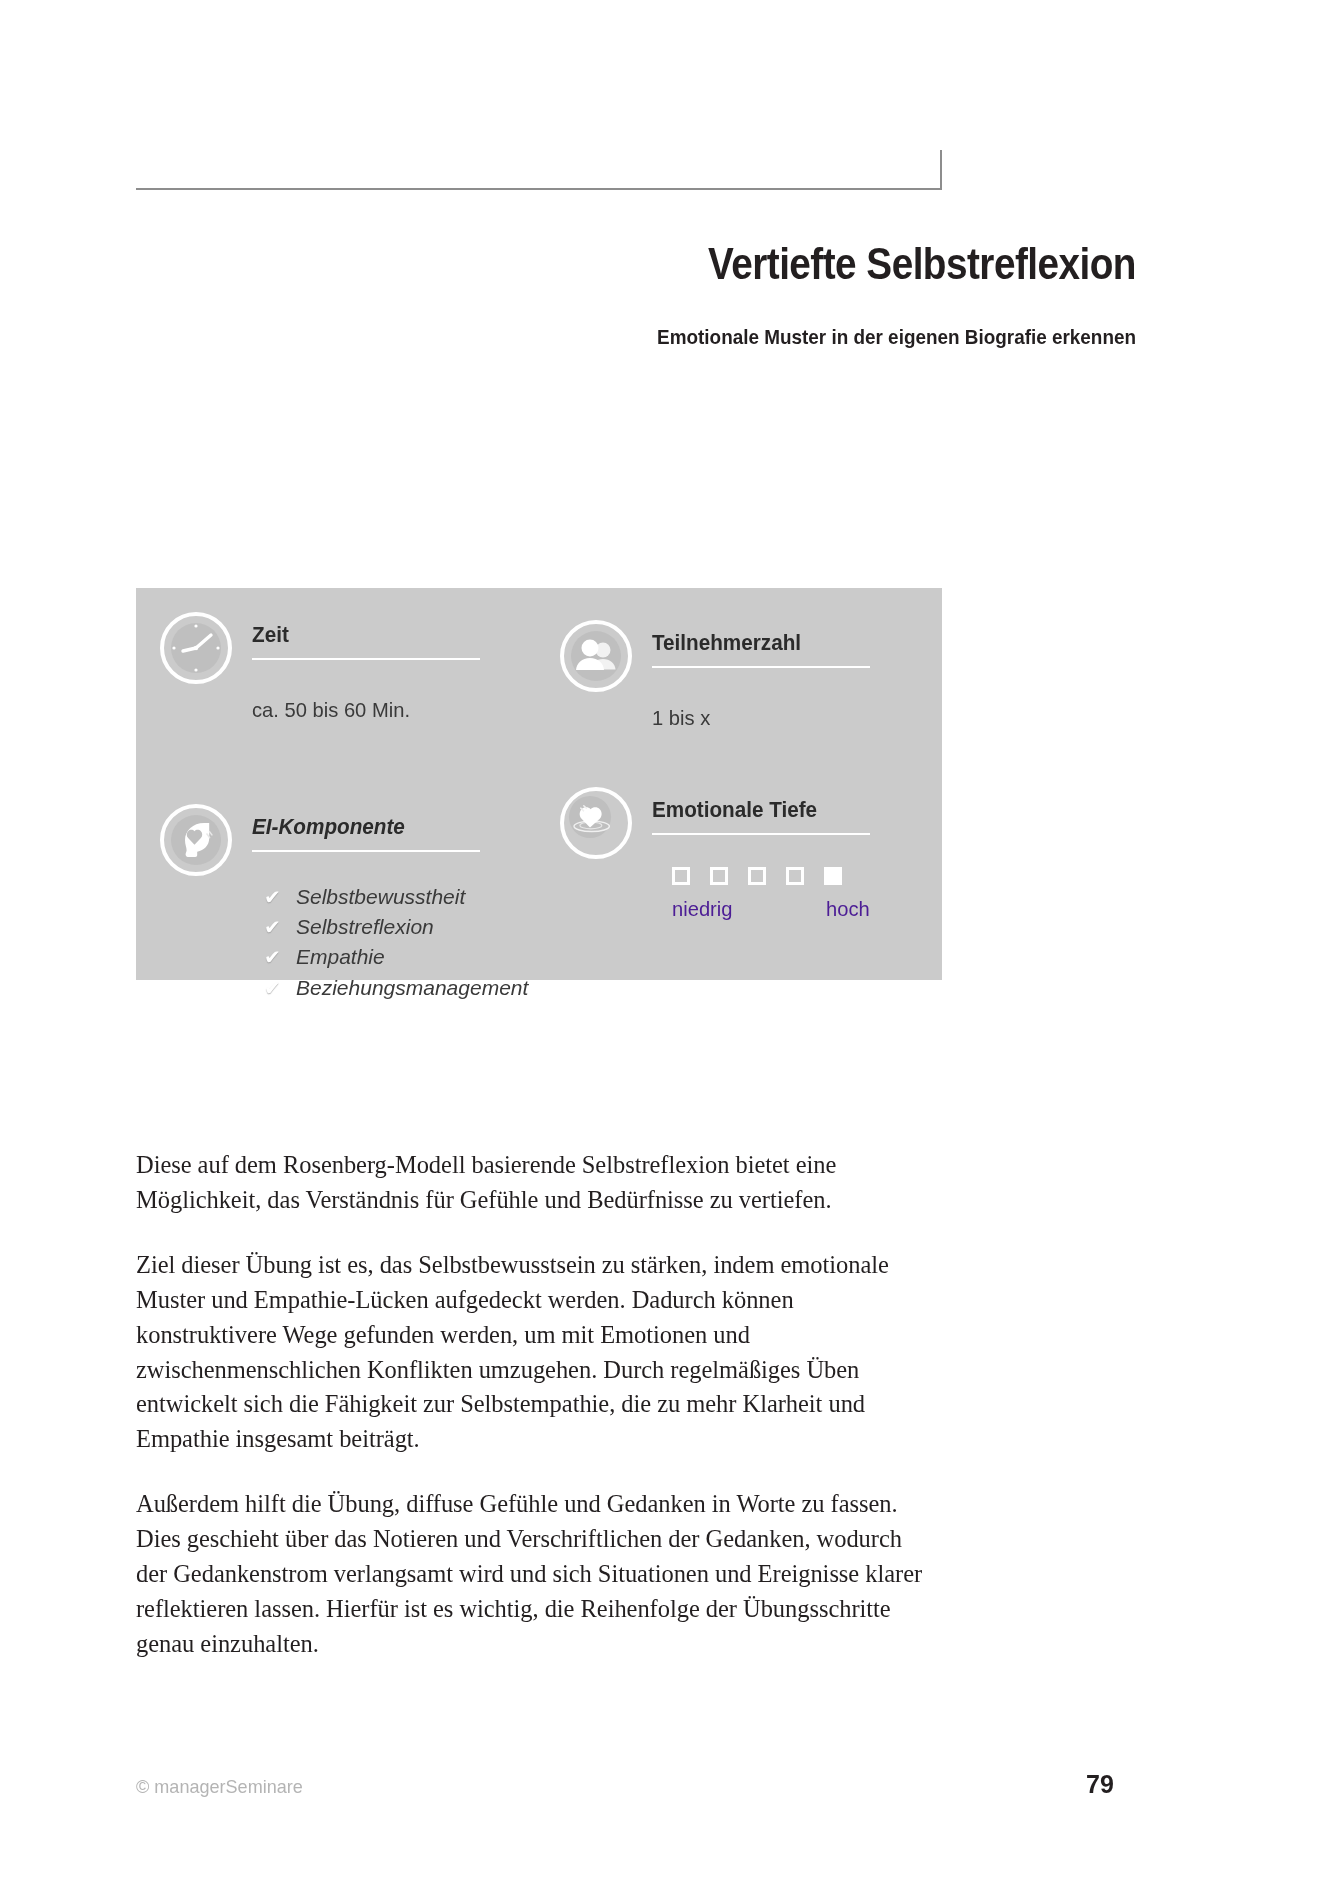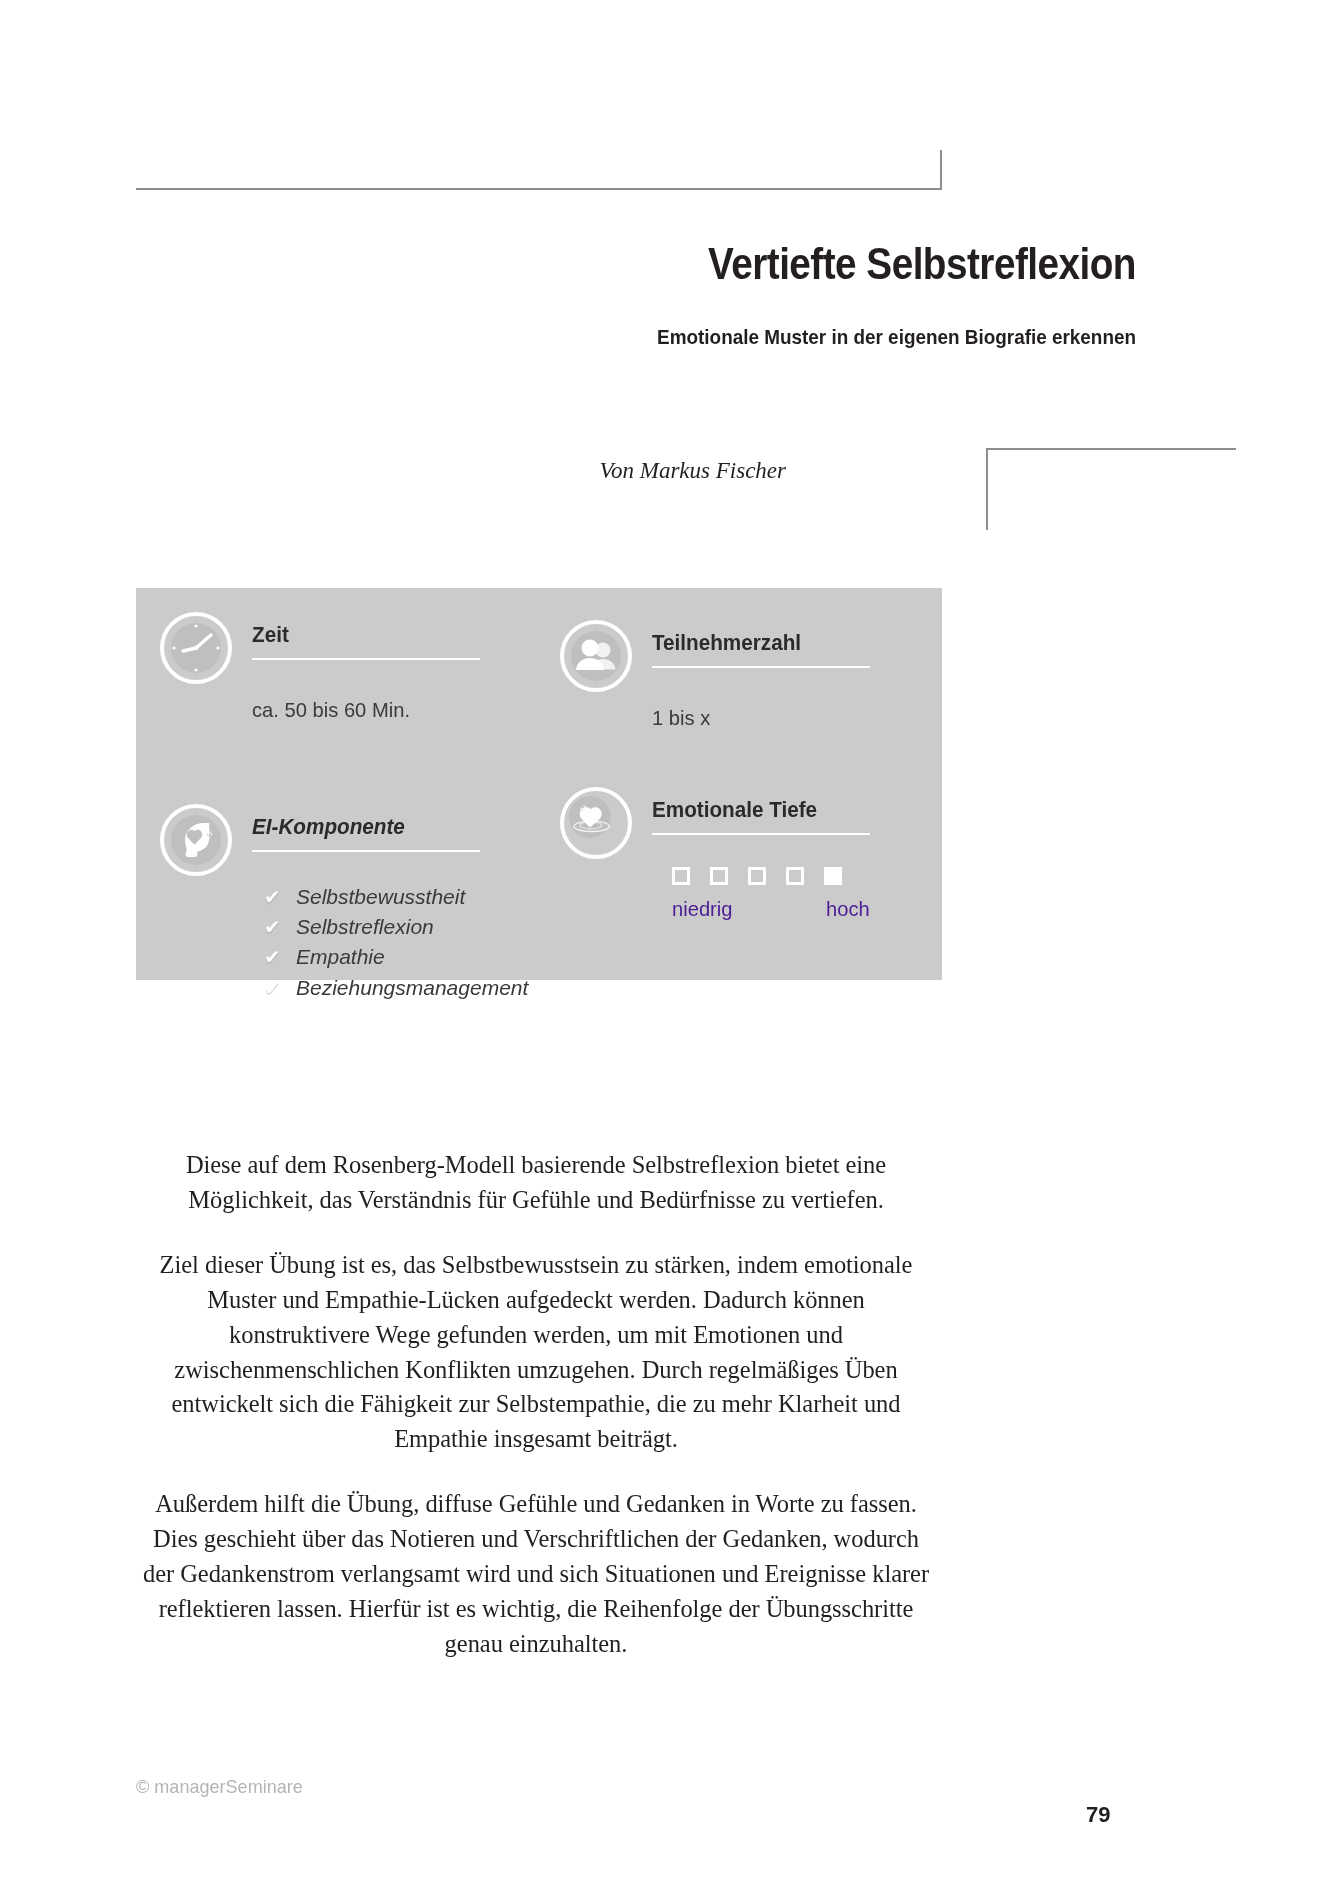--- a/index.html
+++ b/index.html
@@ -253,21 +253,21 @@
     left: 136px;
     top: 1148px;
     width: 800px;
   }
   .body-copy p {
     margin: 0 0 30px 0;
     font-family: "Liberation Serif", "DejaVu Serif", serif;
     font-size: 24.5px;
     line-height: 1.425;
     color: #231f20;
-    text-align: center;
+    text-align: left;
     letter-spacing: -0.05px;
   }
   .body-copy p:last-child { margin-bottom: 0; }
 
   
   .footer {
     position: absolute;
     left: 136px;
     top: 1776px;
     width: 1000px;
@@ -282,44 +282,39 @@
     color: #b4b4b4;
     transform: scaleX(0.95);
     transform-origin: left center;
   }
   .page-number {
     position: absolute;
     left: 950px;
     top: -6px;
     font-family: "Liberation Sans Narrow", "Liberation Sans", "DejaVu Sans", sans-serif;
     font-weight: 700;
-    font-size: 22px;
-    color: #231f20;
-    margin-top: 32px;
+    font-size: 25px;
+    color: #231f20;
   }
 </style>
 </head>
 <body>
 
 <div class="page">
 
   <div class="top-rule">
     <div class="hline"></div>
     <div class="vtick"></div>
   </div>
 
   <div class="headline-block">
     <h1 class="headline">Vertiefte Selbstreflexion</h1>
     <h2 class="subheadline">Emotionale Muster in der eigenen Biografie erkennen</h2>
   </div>
 
-  <div class="byline-row">
-    <div class="byline">Von Markus Fischer</div>
-    <div class="author-box"></div>
-  </div>
 
   <div class="info-panel">
     <div class="info-grid">
 
       <div class="info-cell cell-zeit">
         <div class="cell-head">
           <div class="icon-circle">
             <svg width="64" height="64" viewBox="0 0 64 64" aria-hidden="true">
               <circle cx="32" cy="32" r="25" fill="#bfbfbf"></circle>
               <circle cx="32" cy="10" r="1.6" fill="#ffffff"></circle>

